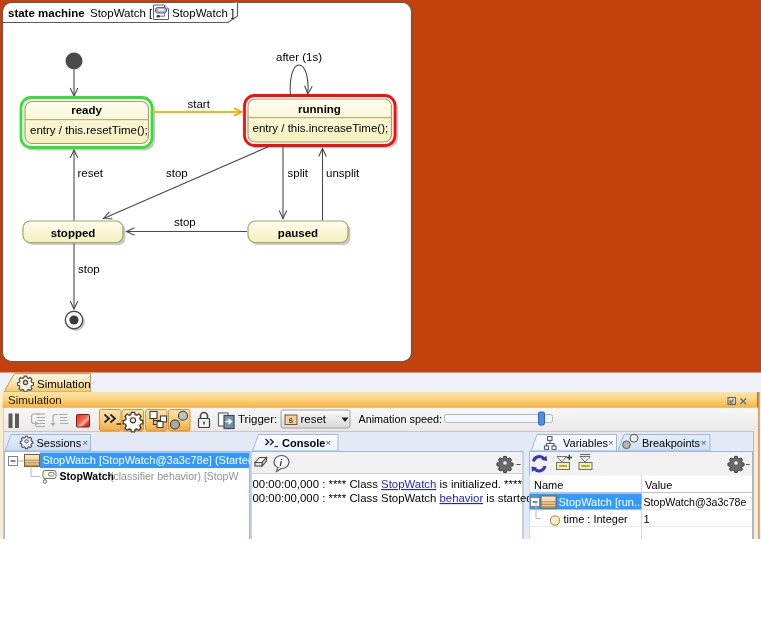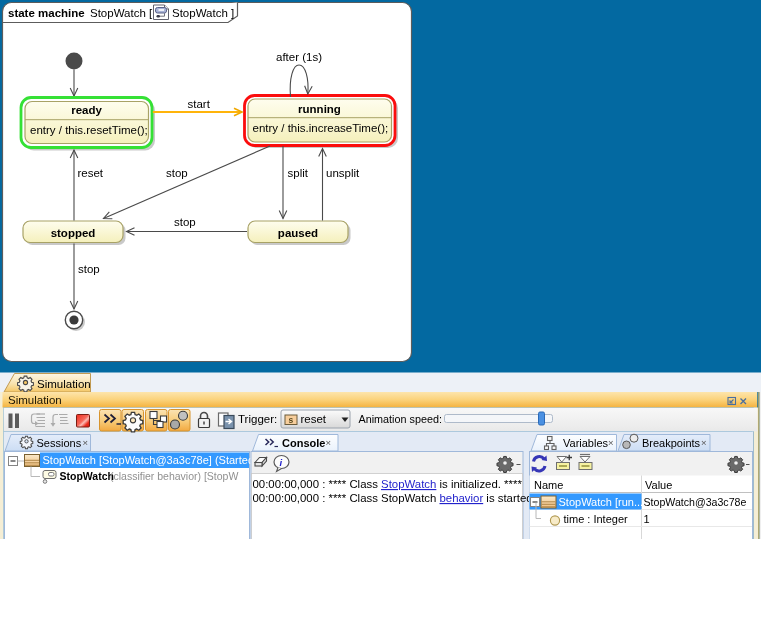--- a/index.html
+++ b/index.html
@@ -1,17 +1,17 @@
 <!DOCTYPE html>
 <html><head>
 <meta charset="utf-8">
 <style>
   html,body{margin:0;padding:0;background:#fff;}
   *{box-sizing:border-box;}
-  #app{position:relative;width:761px;height:539px;overflow:hidden;background:#0369a1;
+  #app{position:relative;width:761px;height:539px;overflow:hidden;background:#c2410c;
        font-family:"Liberation Sans", sans-serif;}
   svg text{font-family:"Liberation Sans", sans-serif;}
 </style>
 </head>
 <body>
 <div id="app">
 <svg width="761" height="627">
 <defs>
   <linearGradient id="stateg" x1="0" y1="0" x2="0" y2="1">
     <stop offset="0" stop-color="#FEFDEE"></stop>

